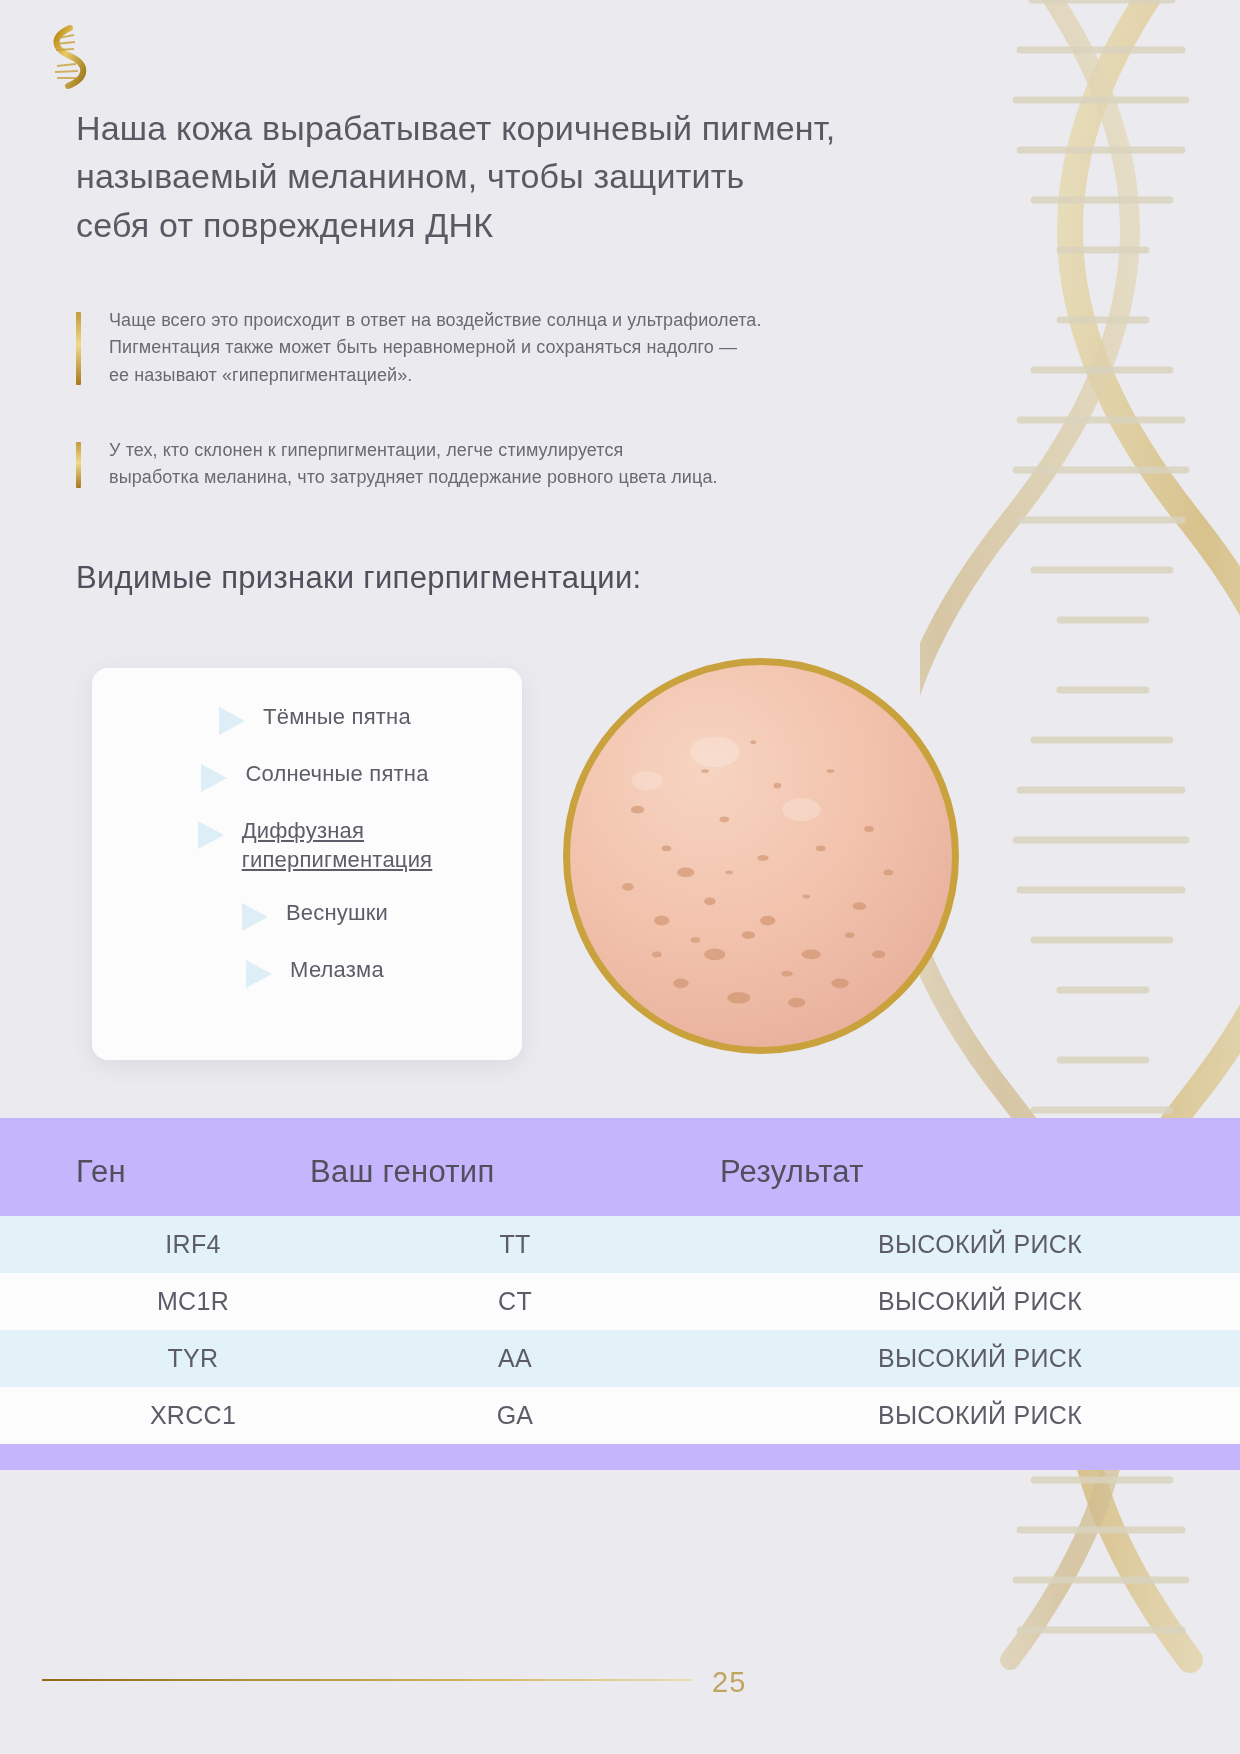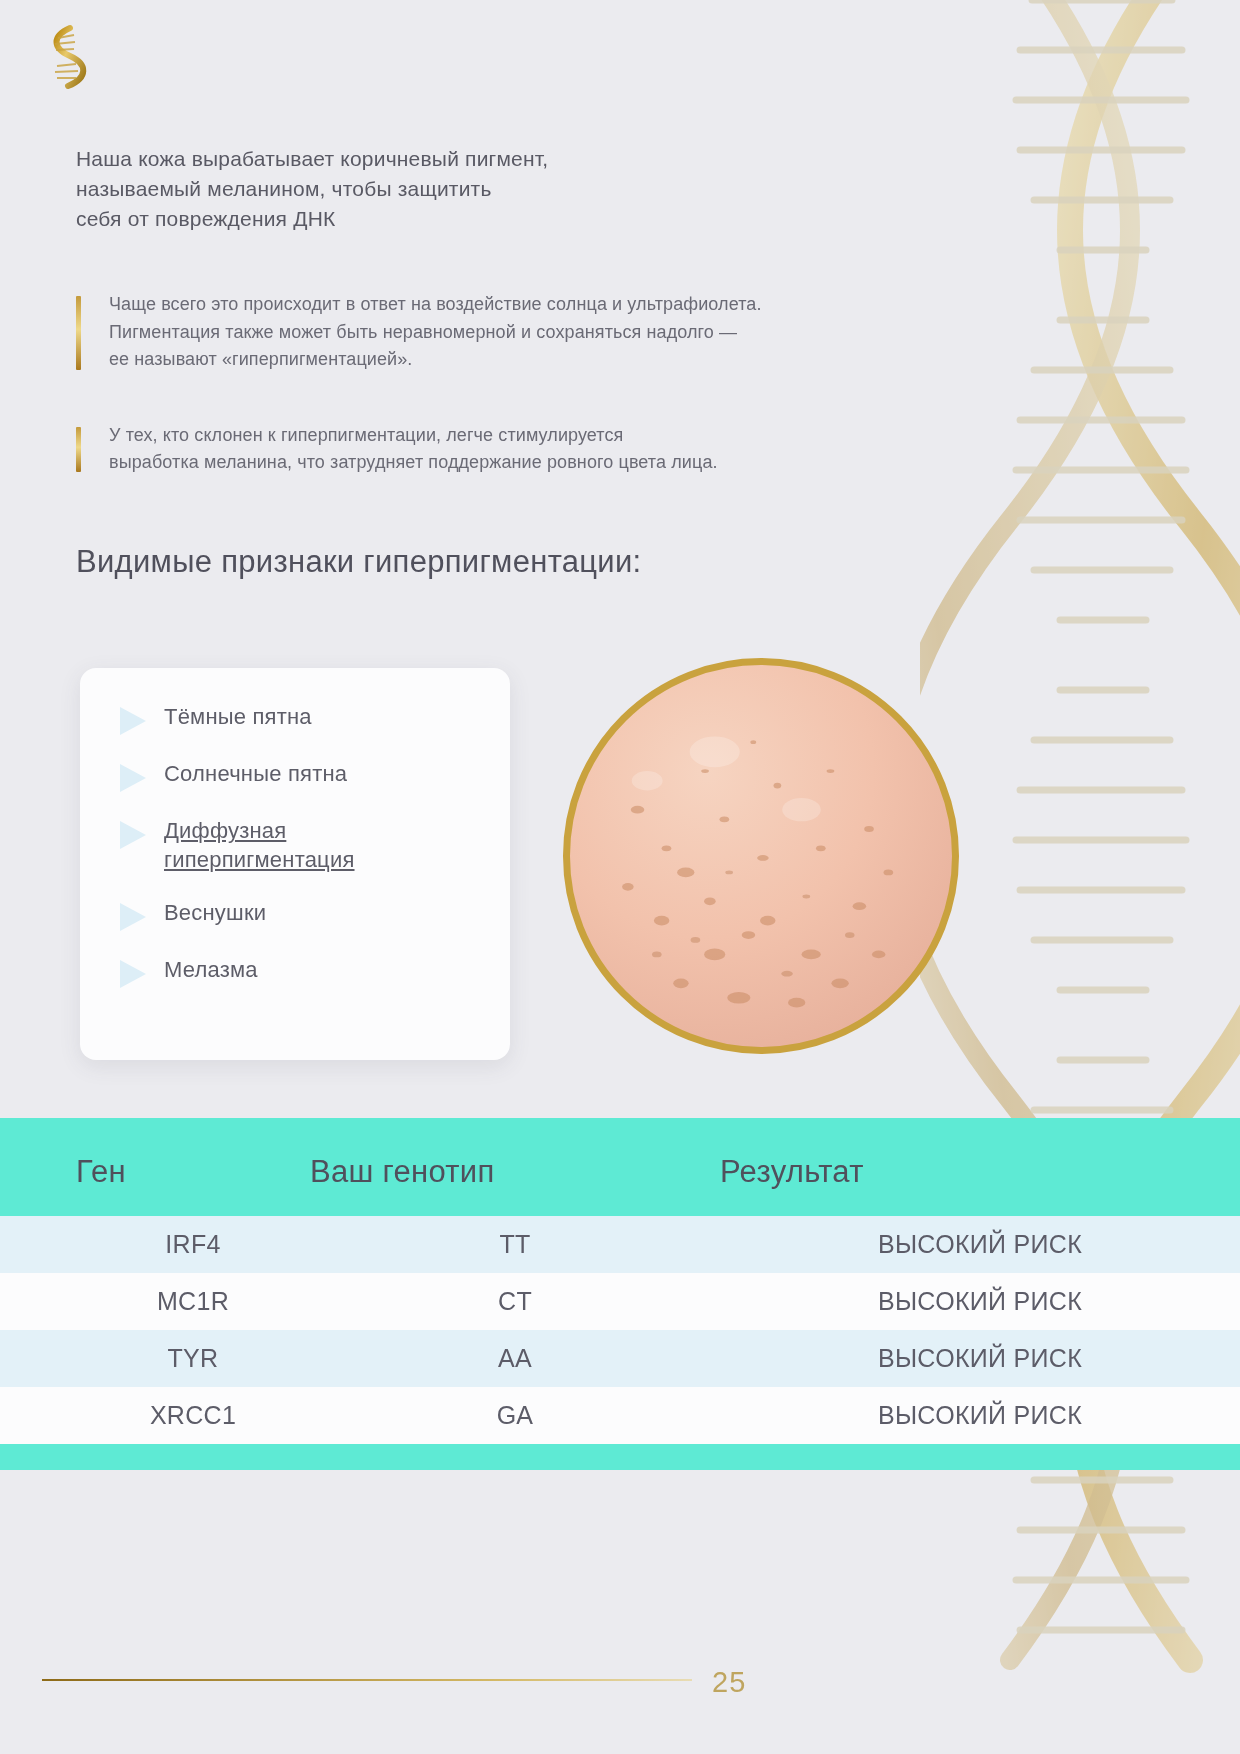--- a/index.html
+++ b/index.html
@@ -51,22 +51,21 @@
 
   .page-title {
     font-size: 47px;
     font-weight: 300;
     color: #4a4a55;
     letter-spacing: 0.5px;
     line-height: 1.15;
   }
 
   .lede {
-    margin-top: 40px;
-    font-size: 21px;
+    font-size: 34px;
     font-weight: 300;
     color: #595964;
     line-height: 1.42;
     letter-spacing: 0.2px;
   }
 
   
   .quotes { margin-top: 58px; }
 
   .quote {
@@ -106,31 +105,32 @@
   .signs-row {
     position: absolute;
     left: 76px;
     top: 668px;
     width: 1010px;
     height: 420px;
   }
 
   .signs-card {
     position: absolute;
-    left: 4px;
+    left: 16px;
     top: 0;
     width: 430px;
     height: 392px;
     background: #fcfcfd;
     border-radius: 16px;
     box-shadow: 0 6px 22px rgba(70,70,90,.10);
     padding: 34px 24px 28px 26px;
     display: flex;
     flex-direction: column;
     justify-content: flex-start;
+    align-items: center;
   }
 
   .sign-item {
     display: flex;
     align-items: flex-start;
     gap: 18px;
     margin-bottom: 24px;
   }
   .sign-item:last-child { margin-bottom: 0; }
 
@@ -164,21 +164,21 @@
     background: radial-gradient(circle at 36% 28%, #f6d4c1 0%, #f2c2ac 45%, #e9b49f 75%, #e3a893 100%);
   }
   .photo-circle .freckles { position: absolute; inset: 0; }
 
   
   .table-wrap {
     position: absolute;
     left: 0;
     top: 1118px;
     width: 1240px;
-    background: #5eead4;
+    background: #c4b5fd;
     padding: 0 0 26px 0;
   }
 
   .tbl { width: 100%; border-collapse: collapse; }
   .tbl th {
     text-align: left;
     font-size: 31px;
     font-weight: 300;
     color: #50505c;
     padding: 36px 0 26px 0;

